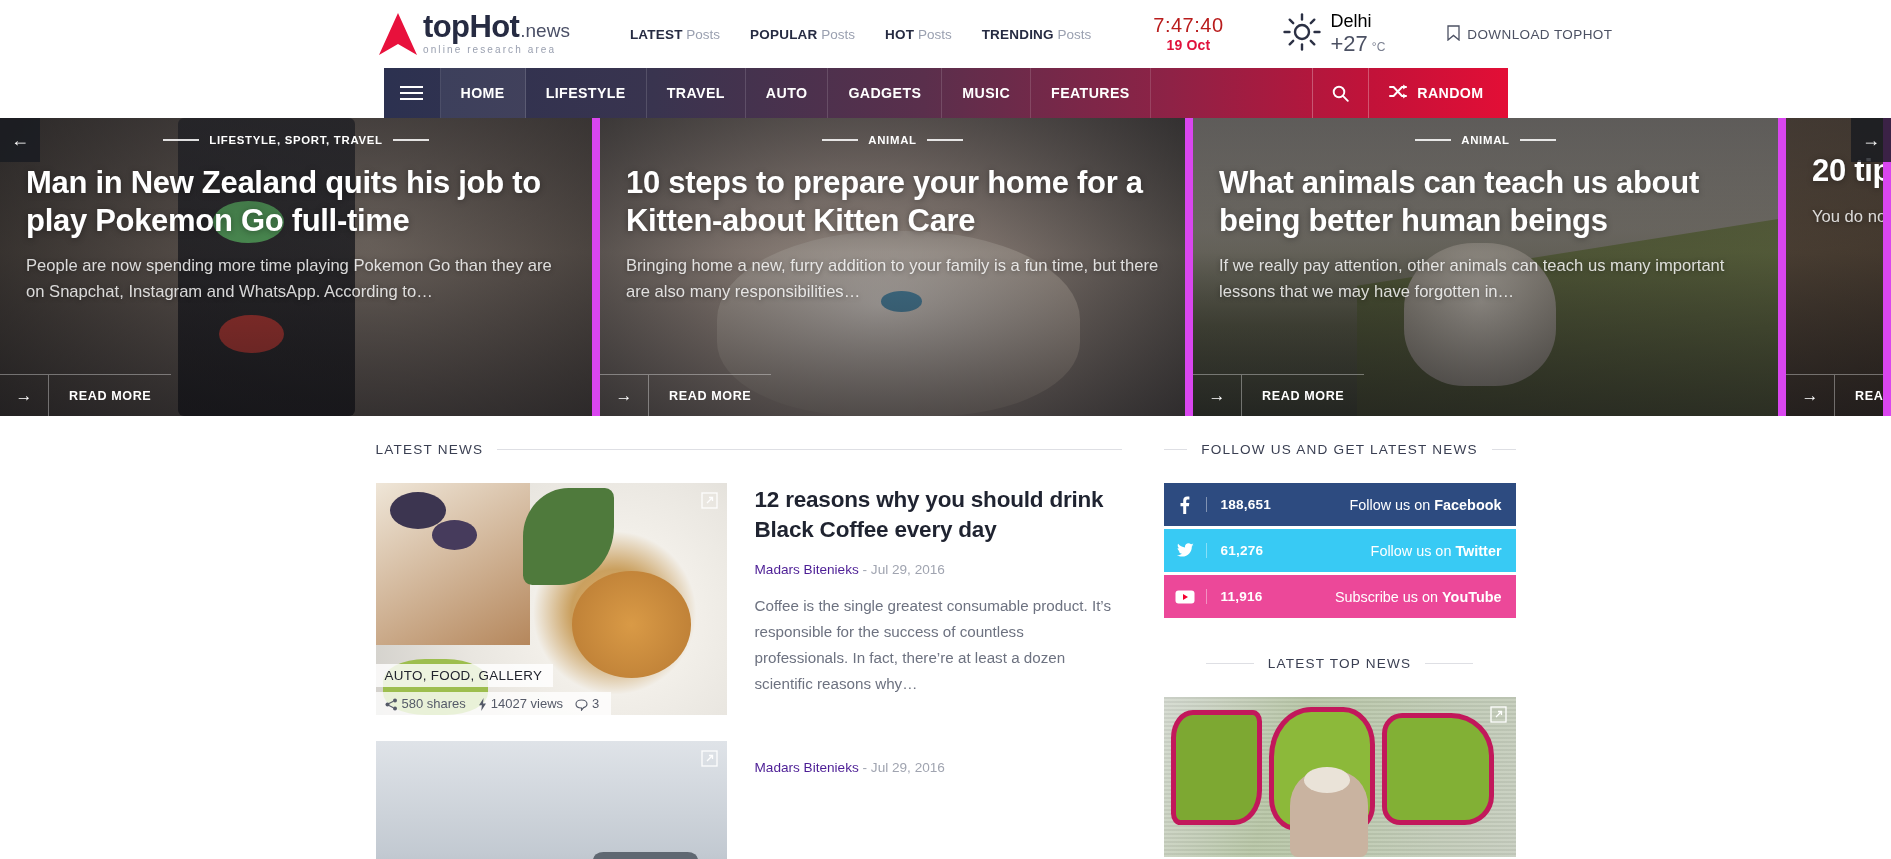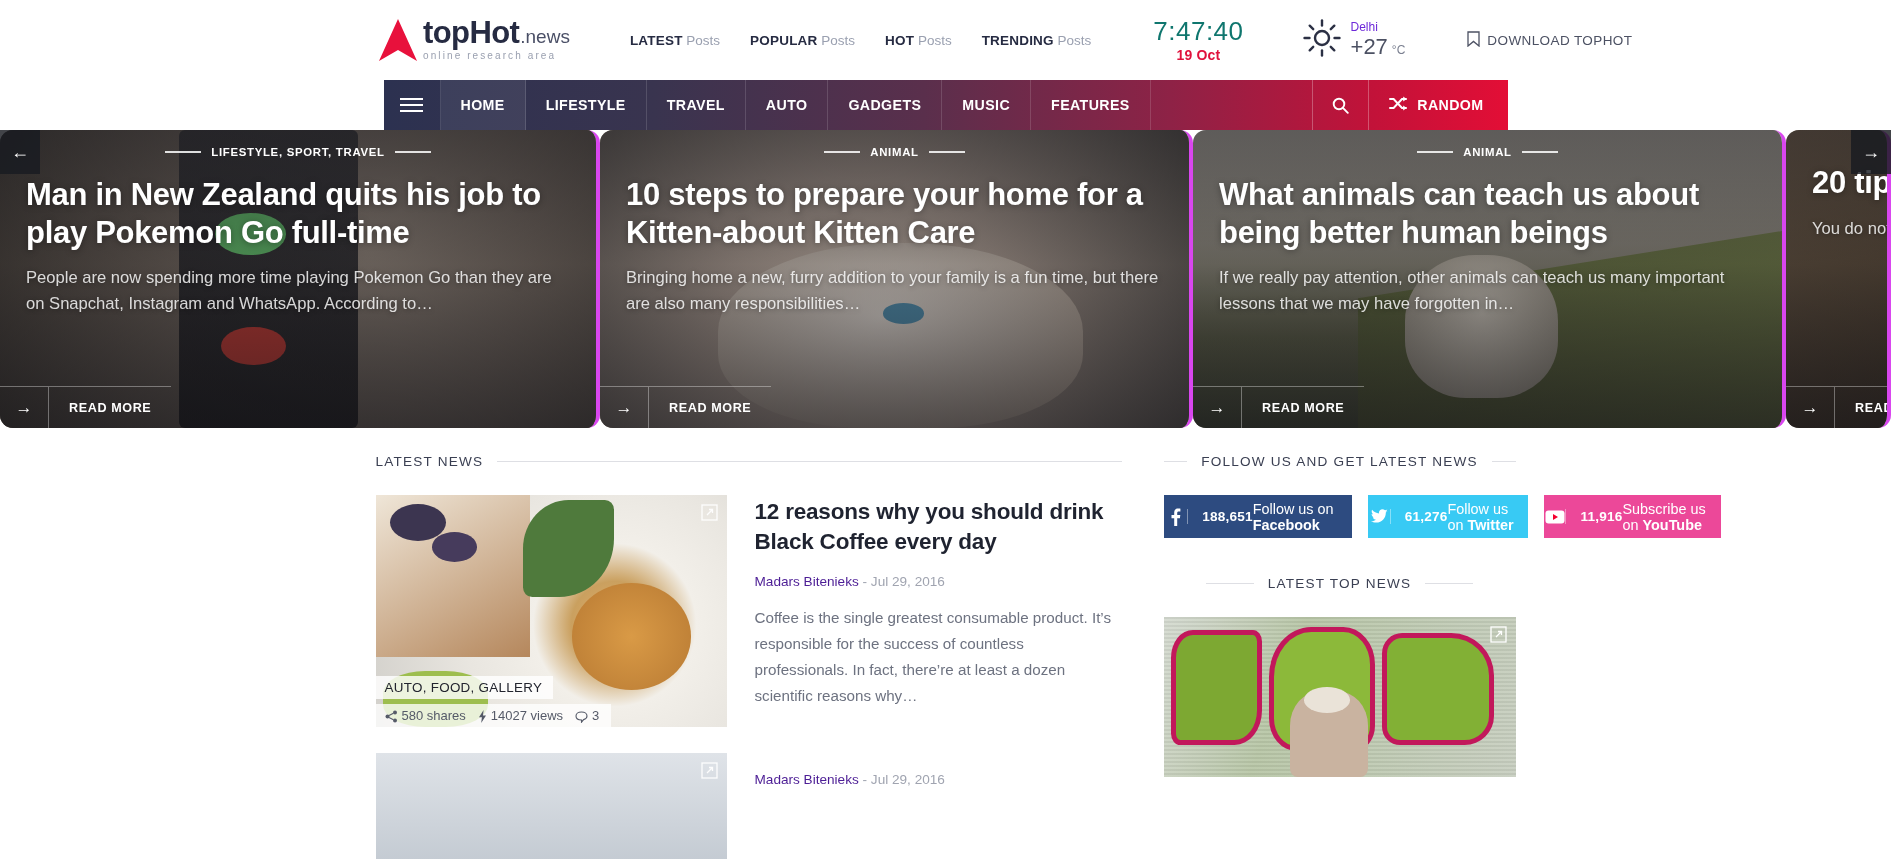--- a/index.html
+++ b/index.html
@@ -6,21 +6,21 @@
   html, body {
     width: 1891px; height: 859px;
     overflow: hidden;
     background: #ffffff;
     font-family: "Liberation Sans", sans-serif;
     color: #2b2f42;
   }
 
   
   .topbar {
-    height: 80px;
+    height: 68px;
     display: flex;
     align-items: center;
     background: #ffffff;
   }
   .brand {
     margin-left: 377px;
     display: flex;
     align-items: flex-end;
     gap: 4px;
   }
@@ -61,39 +61,39 @@
   .toplink { white-space: nowrap; cursor: pointer; }
   .toplink b { color: #262b42; font-weight: bold; letter-spacing: .2px; }
   .toplink span { color: #9aa0b0; font-weight: 400; }
 
   .clockbox {
     margin-left: 62px;
     text-align: center;
     line-height: 1.15;
   }
   .clock-time {
-    font-size: 26px;
-    color: #0f766e;
+    font-size: 20px;
+    color: #b91c1c;
     letter-spacing: .5px;
   }
   .clock-date {
     font-size: 14px;
     font-weight: bold;
     color: #e0113c;
     letter-spacing: .2px;
   }
 
   .weatherbox {
     margin-left: 58px;
     display: flex;
     align-items: center;
     gap: 9px;
   }
   .weather-meta { line-height: 1.1; }
-  .weather-city { font-size: 12px; color: #6d28d9; }
+  .weather-city { font-size: 18px; color: #000000; }
   .weather-temp {
     font-size: 22px;
     color: #4c5163;
     display: flex;
     align-items: baseline;
     gap: 4px;
   }
   .weather-unit { font-size: 12px; color: #7b8091; }
 
   .downloadbox {
@@ -156,22 +156,21 @@
     display: flex;
     height: 298px;
     width: 1891px;
     overflow: hidden;
     position: relative;
   }
   .slide {
     position: relative;
     flex: none;
     overflow: hidden;
-    border-right: 4px solid #d946ef;
-    border-radius: 13px;
+    border-right: 8px solid #d946ef;
   }
   .slide .photo { position: absolute; inset: 0; }
   .slide .shade {
     position: absolute; inset: 0;
     background: linear-gradient(180deg, rgba(25,25,30,.52) 0%, rgba(25,25,30,.30) 45%, rgba(20,20,25,.62) 100%);
   }
   .slide .inner {
     position: absolute; inset: 0;
     padding: 16px 26px 0 26px;
     display: flex; flex-direction: column;
@@ -304,21 +303,21 @@
   .post-meta .date { color: #a0a4b0; }
   .post-excerpt {
     margin-top: 16px;
     font-size: 15.2px;
     line-height: 1.72;
     color: #6d7280;
     max-width: 370px;
   }
 
   
-  .social { display: flex; gap: 16px; margin-bottom: 38px; }
+  .social { display: flex; flex-direction: column; gap: 3px; margin-bottom: 38px; }
   .social-row {
     height: 43px;
     display: flex; align-items: center;
     color: #fff;
     cursor: pointer;
     padding-right: 14px;
   }
   .social-row .ico {
     width: 42px;
     display: flex; align-items: center; justify-content: center;

